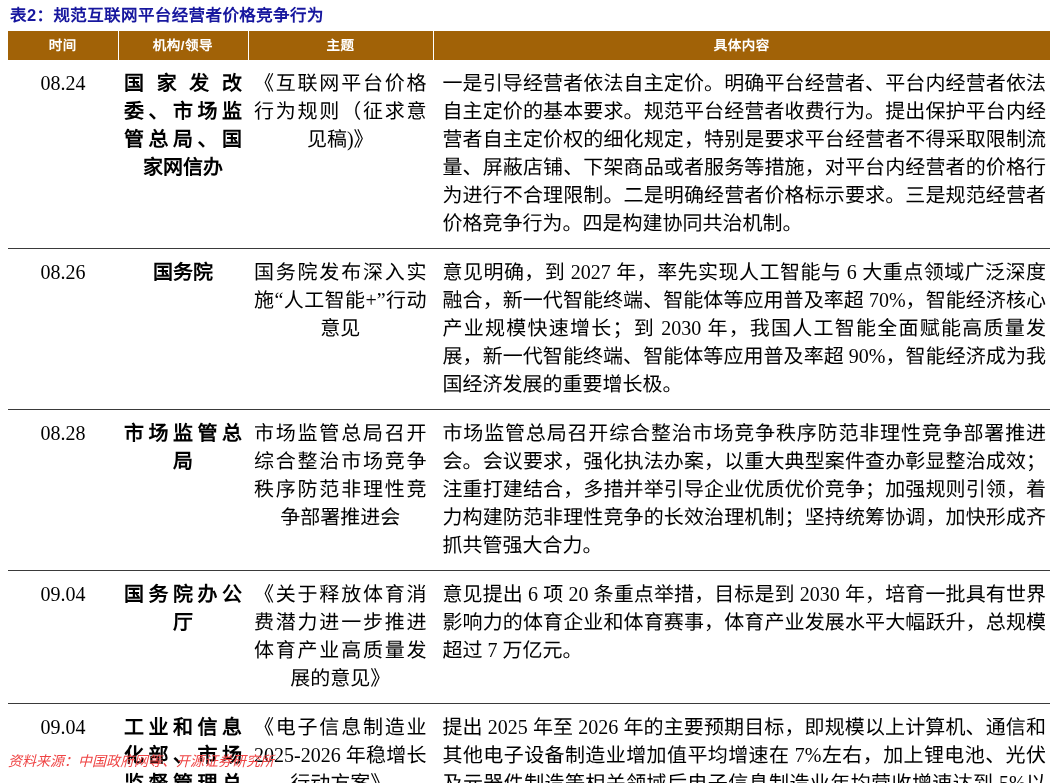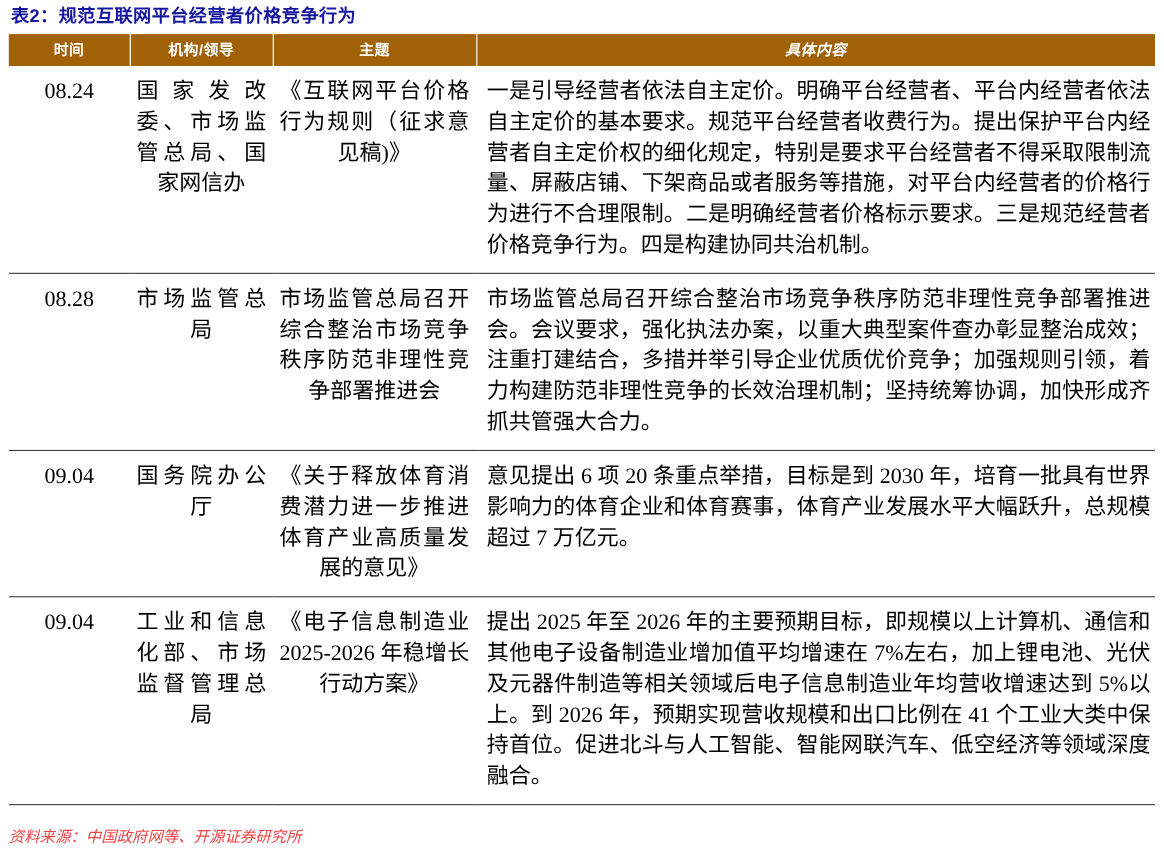--- a/index.html
+++ b/index.html
@@ -56,21 +56,20 @@
     height: 29px;
     line-height: 29px;
     padding: 0;
     text-align: center;
     vertical-align: middle;
     border-right: 1px solid #ffffff;
     letter-spacing: 0.5px;
   }
   thead th.last-col {
     border-right: none;
-    font-style: italic;
   }
 
   
   col.c-time    { width: 110px; }
   col.c-org     { width: 130px; }
   col.c-topic   { width: 185px; }
   col.c-detail  { width: 617px; }
 
   
   tbody td {
@@ -85,20 +84,21 @@
   }
 
   td.cell-time {
     text-align: center;
     font-family: "Liberation Serif", "DejaVu Serif", serif;
     white-space: nowrap;
   }
   td.cell-org {
     text-align: center;
     text-align-last: center;
+    font-weight: bold;
   }
   td.cell-topic {
     text-align: center;
     text-align-last: center;
   }
   td.cell-detail {
     text-align: justify;
     text-align-last: left;
     padding-left: 9px;
     padding-right: 4px;
@@ -154,20 +154,30 @@
         <td class="cell-time">08.24</td>
         <td class="cell-org">
             <span class="org-text">国家发改委、市场监管总局、国家网信办</span>
           </td>
         <td class="cell-topic">
             <span class="topic-text">《互联网平台价格行为规则（征求意见稿)》</span>
           </td>
         <td class="cell-detail">一是引导经营者依法自主定价。明确平台经营者、平台内经营者依法自主定价的基本要求。规范平台经营者收费行为。提出保护平台内经营者自主定价权的细化规定，特别是要求平台经营者不得采取限制流量、屏蔽店铺、下架商品或者服务等措施，对平台内经营者的价格行为进行不合理限制。二是明确经营者价格标示要求。三是规范经营者价格竞争行为。四是构建协同共治机制。</td>
       </tr>
 
+      <tr>
+        <td class="cell-time">08.26</td>
+        <td class="cell-org">
+            <span class="org-text">国务院</span>
+          </td>
+        <td class="cell-topic">
+            <span class="topic-text">国务院发布深入实施“人工智能+”行动意见</span>
+          </td>
+        <td class="cell-detail">意见明确，到 2027 年，率先实现人工智能与 6 大重点领域广泛深度融合，新一代智能终端、智能体等应用普及率超 70%，智能经济核心产业规模快速增长；到 2030 年，我国人工智能全面赋能高质量发展，新一代智能终端、智能体等应用普及率超 90%，智能经济成为我国经济发展的重要增长极。</td>
+      </tr>
 
       <tr>
         <td class="cell-time">08.28</td>
         <td class="cell-org">
             <span class="org-text">市场监管总局</span>
           </td>
         <td class="cell-topic">
             <span class="topic-text">市场监管总局召开综合整治市场竞争秩序防范非理性竞争部署推进会</span>
           </td>
         <td class="cell-detail">市场监管总局召开综合整治市场竞争秩序防范非理性竞争部署推进会。会议要求，强化执法办案，以重大典型案件查办彰显整治成效；注重打建结合，多措并举引导企业优质优价竞争；加强规则引领，着力构建防范非理性竞争的长效治理机制；坚持统筹协调，加快形成齐抓共管强大合力。</td>

